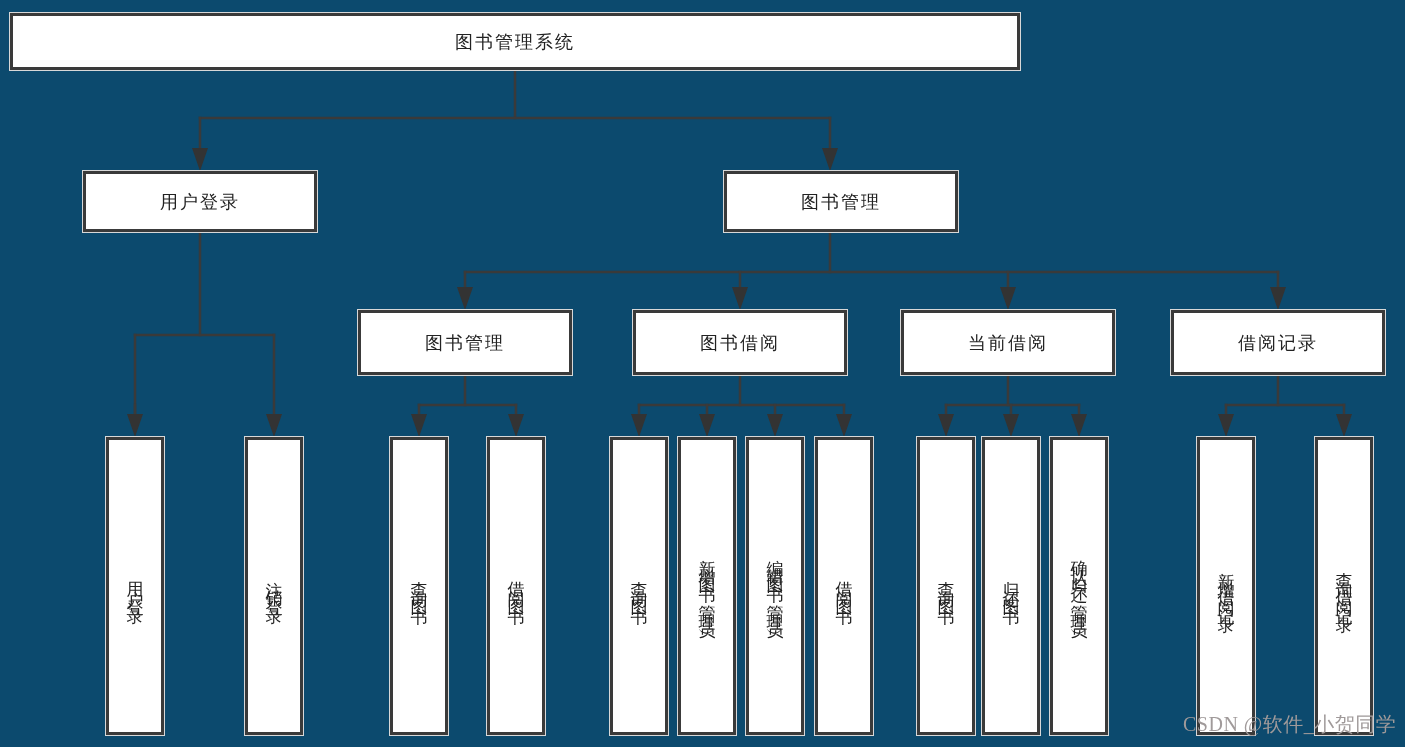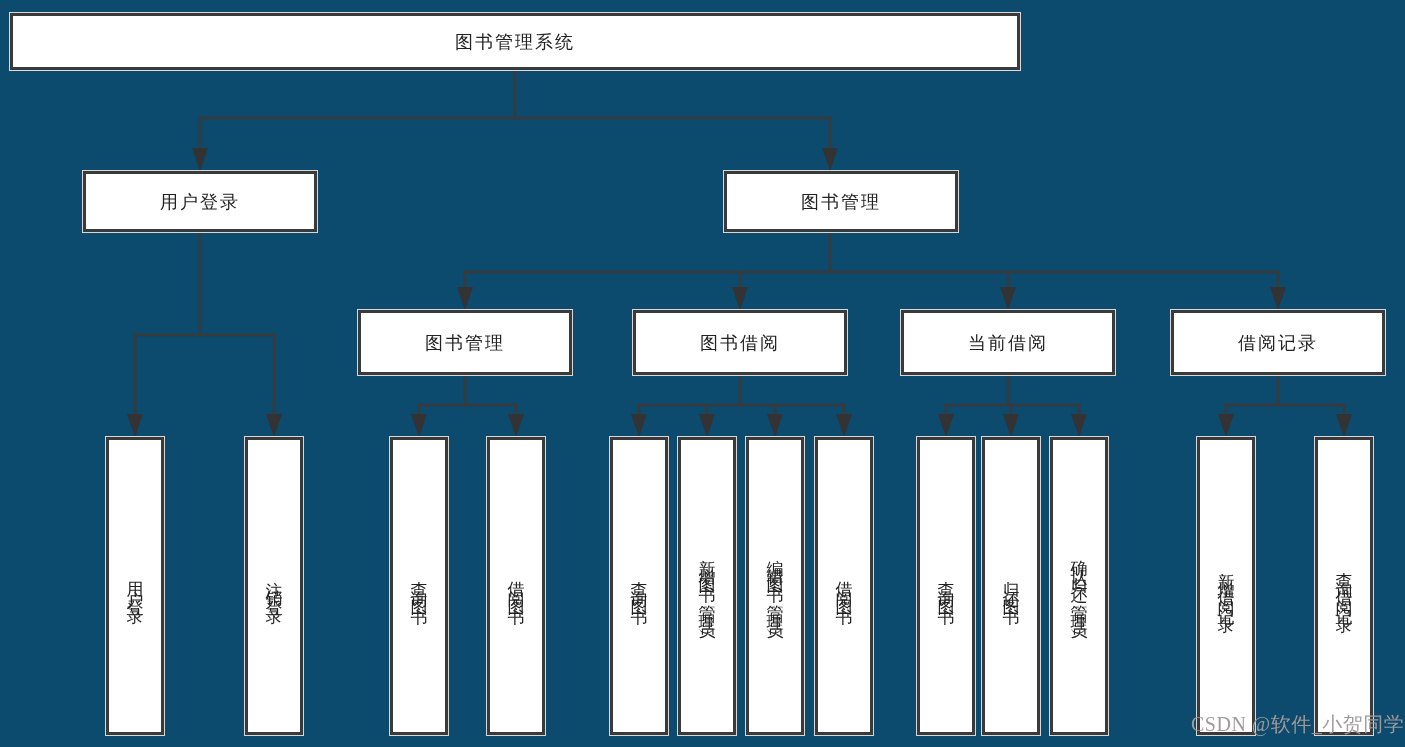--- a/index.html
+++ b/index.html
@@ -15,21 +15,21 @@
     font-size:18px;letter-spacing:2px;white-space:nowrap;
   }
   .vbox{
     width:58px;height:298px;
     writing-mode:vertical-rl;text-orientation:mixed;
     font-size:17px;letter-spacing:9px;white-space:normal;
   }
   #watermark{
     position:absolute;left:1183px;top:711px;width:212px;
     font-size:20px;letter-spacing:0.5px;color:#a09a9a;white-space:nowrap;
-    text-align:center;z-index:5;margin-left:8px;
+    text-align:center;z-index:5;
   }
 </style>
 </head>
 <body>
 
 <div id="canvas">
 
   <svg id="wires" viewBox="0 0 1405 747" xmlns="http://www.w3.org/2000/svg">
     <g stroke="#3a3a3a" stroke-width="2.5" fill="none" stroke-linecap="square">
 

